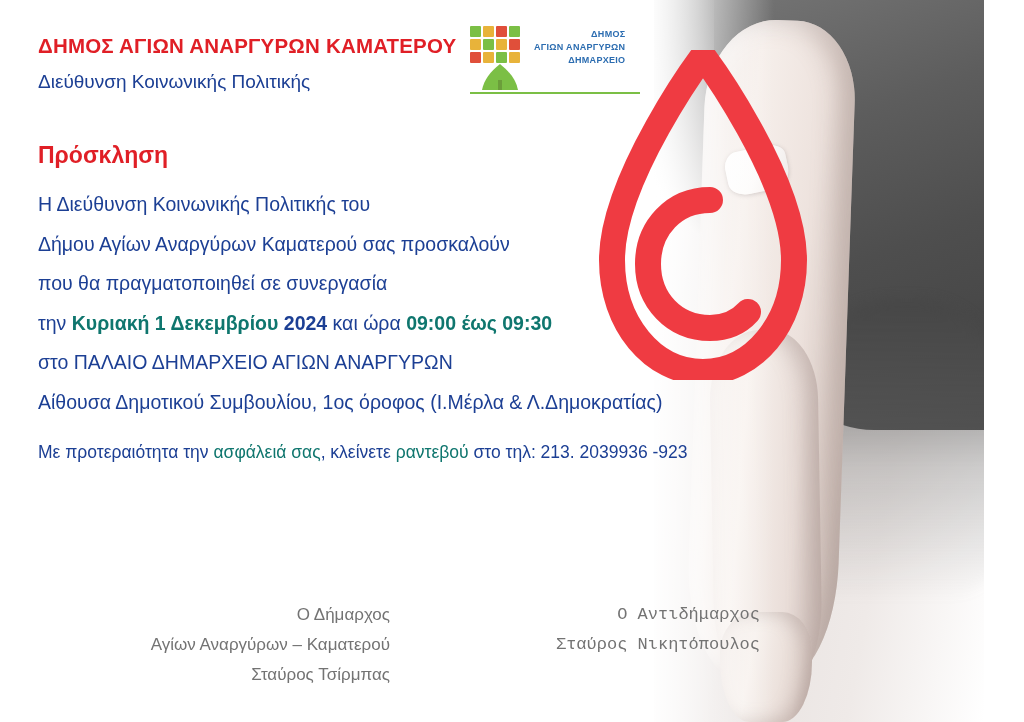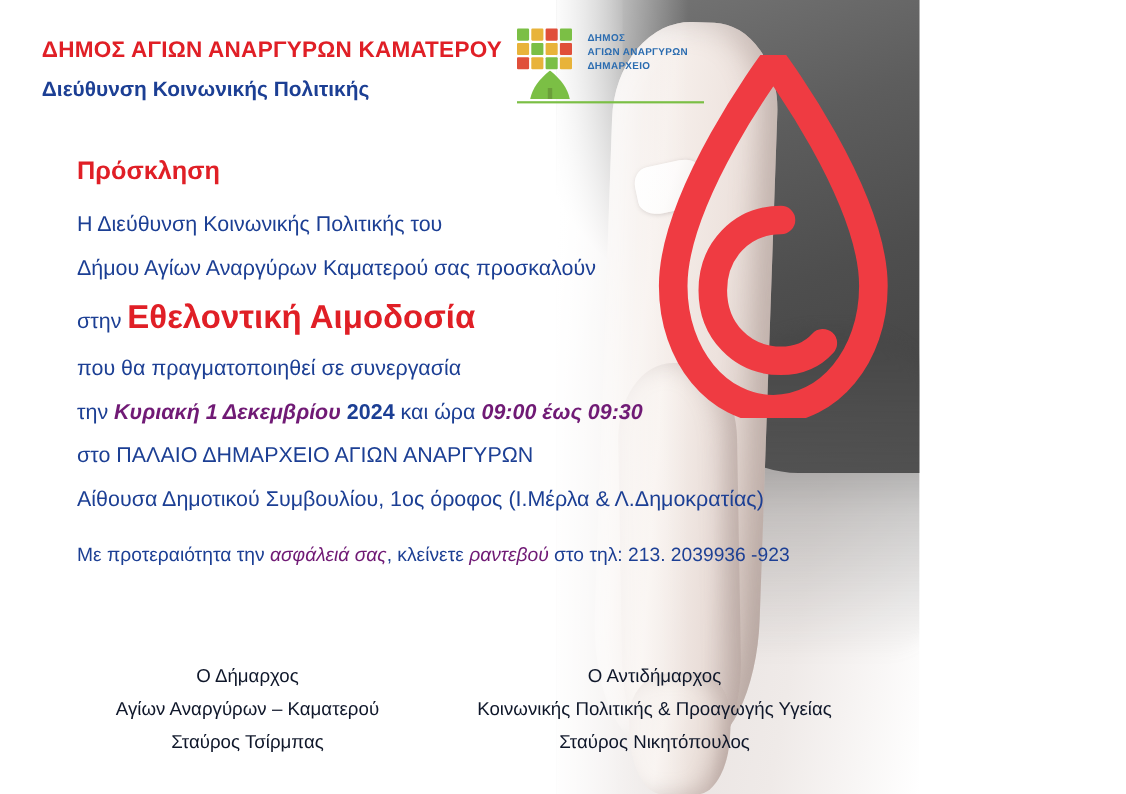--- a/index.html
+++ b/index.html
@@ -5,21 +5,21 @@
   html, body {
     margin: 0;
     padding: 0;
     background: #ffffff;
   }
   body {
     font-family: "Liberation Sans", sans-serif;
   }
   #poster {
     position: relative;
-    width: 836px;
+    width: 984px;
     height: 722px;
     overflow: hidden;
     background: #ffffff;
   }
 
   
   .photo {
     position: absolute;
     top: 0;
     right: 0;
@@ -132,30 +132,31 @@
     color: #e01f26;
     font-size: 20.5px;
     font-weight: bold;
     letter-spacing: .2px;
     white-space: nowrap;
   }
   .hdr-line2 {
     margin-top: 13px;
     color: #1c3f94;
     font-size: 19px;
-    font-weight: bold;
+    font-weight: normal;
   }
 
   
   .logo {
     position: absolute;
     left: 470px;
     top: 22px;
     width: 170px;
     height: 78px;
+    text-align: right;
   }
   .logo-mark {
     position: absolute;
     left: 0; top: 4px;
     width: 58px; height: 62px;
   }
   .pix {
     position: absolute;
     width: 11px; height: 11px;
     border-radius: 1px;
@@ -178,36 +179,35 @@
     height: 2px;
     background: #7bbf45;
   }
 
   
   .body-copy {
     position: absolute;
     left: 38px;
     top: 142px;
     width: 620px;
-    margin-left: 32px;
   }
   .ln {
     color: #1c3f94;
     font-size: 19.5px;
     line-height: 1.0;
     margin-bottom: 20px;
     white-space: nowrap;
   }
   .invite {
     color: #e01f26;
     font-size: 23px;
     font-weight: bold;
     margin-bottom: 26px;
   }
-  .red { color: #701a75; font-style: italic; }
+  .red { color: #0f766e; }
   .blue { color: #1c3f94; text-align: right; }
   .b { font-weight: bold; }
   .big-red {
     color: #e01f26;
     font-size: 30px;
     font-weight: bold;
   }
   .line-aimodosia { margin-bottom: 22px; }
   .line-date .b { font-weight: bold; }
   .note {
@@ -220,27 +220,27 @@
   
   .sigs {
     position: absolute;
     left: 40px;
     top: 600px;
     width: 720px;
     display: flex;
   }
   .sig {
     flex: 1;
-    text-align: center;
-    color: #0f172a;
+    text-align: right;
+    color: #737373;
     font-size: 17px;
     line-height: 30px;
   }
   .sig-left { margin-left: 20px; }
-  .sig-right { margin-left: 40px; }
+  .sig-right { margin-left: 40px; font-family: Liberation Mono, monospace; }
 </style>
 </head>
 <body>
 
 <div id="poster">
 
   <div class="photo">
     <div class="photo-bg"></div>
     <div class="shirt"></div>
     <div class="shirt-shadow"></div>
@@ -290,24 +290,20 @@
     <div class="logo-rule"></div>
   </div>
 
   <div class="body-copy">
 
     <div class="invite">Πρόσκληση</div>
 
     <div class="ln">Η Διεύθυνση Κοινωνικής Πολιτικής του</div>
     <div class="ln">Δήμου Αγίων Αναργύρων Καματερού σας προσκαλούν</div>
 
-    <div class="ln line-aimodosia">
-      <span>στην</span>
-      <span class="big-red">Εθελοντική Αιμοδοσία</span>
-    </div>
 
     <div class="ln">που θα πραγματοποιηθεί σε συνεργασία</div>
 
     <div class="ln line-date">
       <span>την</span>
       <span class="red b">Κυριακή 1 Δεκεμβρίου</span>
       <span class="blue b">2024</span>
       <span>και ώρα</span>
       <span class="red b">09:00 έως 09:30</span>
     </div>
@@ -325,18 +321,17 @@
   </div>
 
   <div class="sigs">
     <div class="sig sig-left">
       <div>Ο Δήμαρχος</div>
       <div>Αγίων Αναργύρων – Καματερού</div>
       <div>Σταύρος Τσίρμπας</div>
     </div>
     <div class="sig sig-right">
       <div>Ο Αντιδήμαρχος</div>
-      <div>Κοινωνικής Πολιτικής &amp; Προαγωγής Υγείας</div>
       <div>Σταύρος Νικητόπουλος</div>
     </div>
   </div>
 
 </div>
 
 </body></html>

